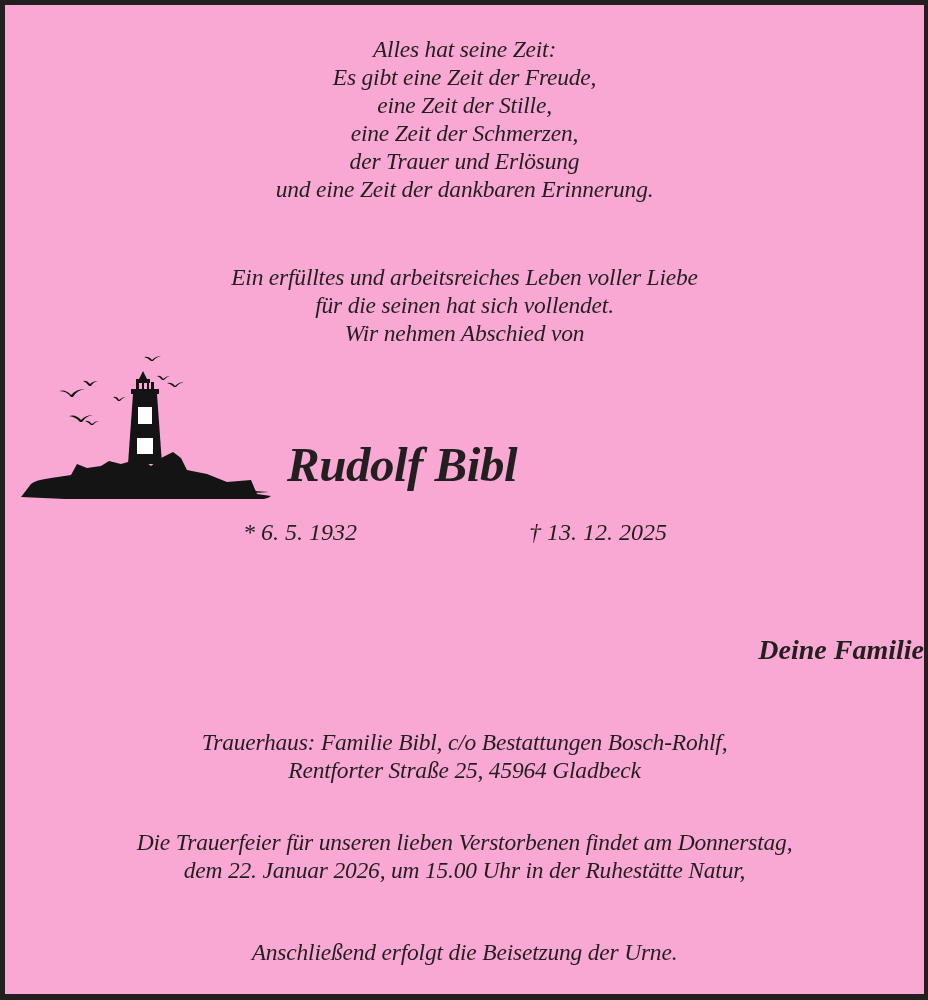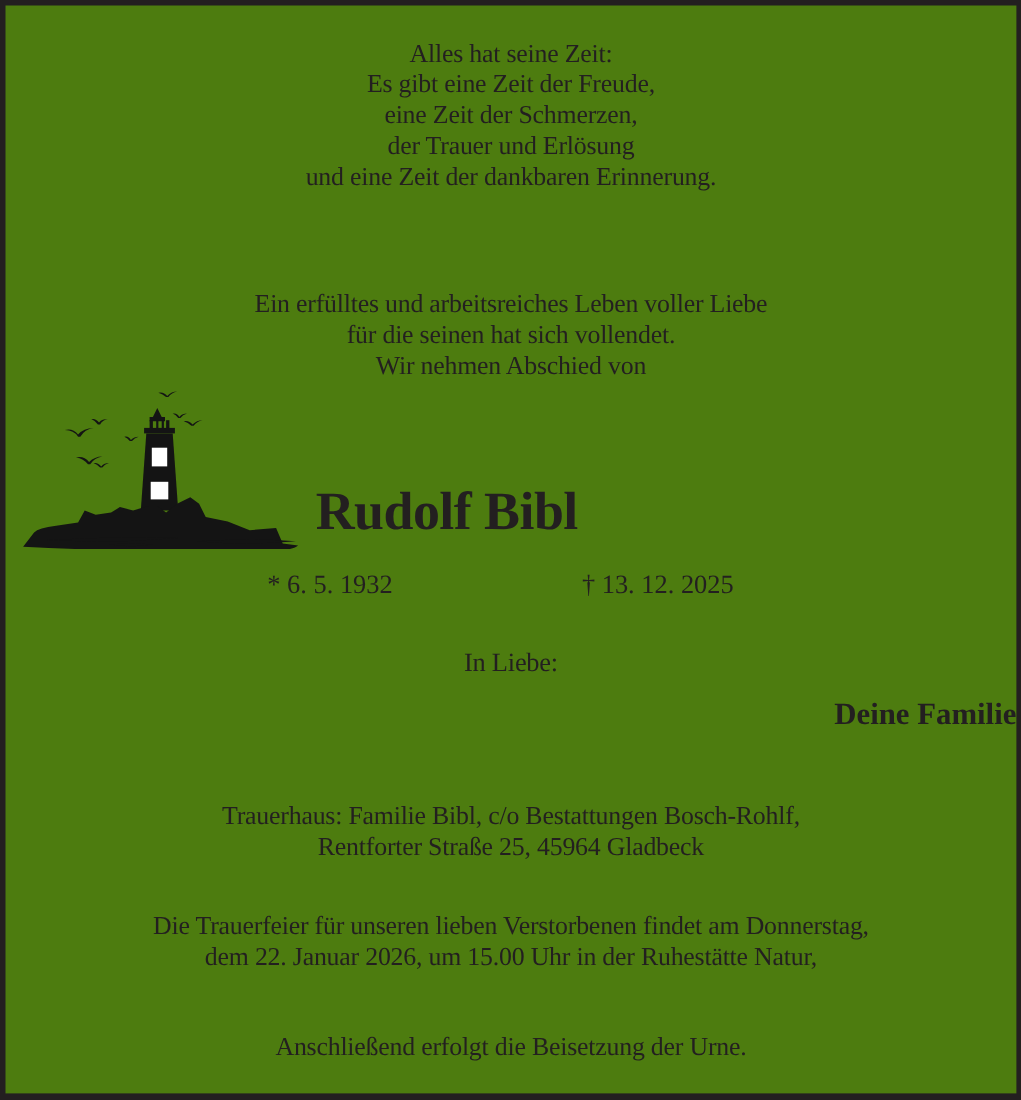--- a/index.html
+++ b/index.html
@@ -12,23 +12,24 @@
       height: 1000px;
       position: relative;
       overflow: hidden;
     }
     .card {
       position: absolute;
       left: 5px;
       top: 5px;
       width: 919px;
       height: 989px;
-      background: #4d7c0f;
+      background: #f9a8d4;
       color: #231f20;
       font-family: "Liberation Serif", "DejaVu Serif", serif;
+      font-style: italic;
     }
     .line {
       position: absolute;
       left: 0;
       width: 100%;
       text-align: center;
       white-space: nowrap;
       font-size: 23.5px;
       line-height: 28px;
       letter-spacing: -0.2px;
@@ -85,20 +86,21 @@
     }
   </style>
 </head>
 <body>
 
 <div class="card">
 
   <div class="block poem">
     <div class="line">Alles hat seine Zeit:</div>
     <div class="line">Es gibt eine Zeit der Freude,</div>
+    <div class="line">eine Zeit der Stille,</div>
     <div class="line">eine Zeit der Schmerzen,</div>
     <div class="line">der Trauer und Erlösung</div>
     <div class="line">und eine Zeit der dankbaren Erinnerung.</div>
   </div>
 
   <div class="block intro">
     <div class="line">Ein erfülltes und arbeitsreiches Leben voller Liebe</div>
     <div class="line">für die seinen hat sich vollendet.</div>
     <div class="line">Wir nehmen Abschied von</div>
   </div>
@@ -136,21 +138,20 @@
       <path d="M80 156 q20 -2 40 0 q-20 3 -40 0z"></path>
       <path d="M160 153 q50 -3 90 0 q-45 4 -90 0z"></path>
     </g>
   </svg>
 
   <div class="name">Rudolf Bibl</div>
 
   <div class="date birth">* 6. 5. 1932</div>
   <div class="date death">† 13. 12. 2025</div>
 
-  <div class="line love-label">In Liebe:</div>
   <div class="family">Deine Familie</div>
 
   <div class="block trauerhaus">
     <div class="line">Trauerhaus: Familie Bibl, c/o Bestattungen Bosch-Rohlf,</div>
     <div class="line">Rentforter Straße 25, 45964 Gladbeck</div>
   </div>
 
   <div class="block ceremony">
     <div class="line">Die Trauerfeier für unseren lieben Verstorbenen findet am Donnerstag,</div>
     <div class="line">dem 22. Januar 2026, um 15.00 Uhr in der Ruhestätte Natur,</div>

